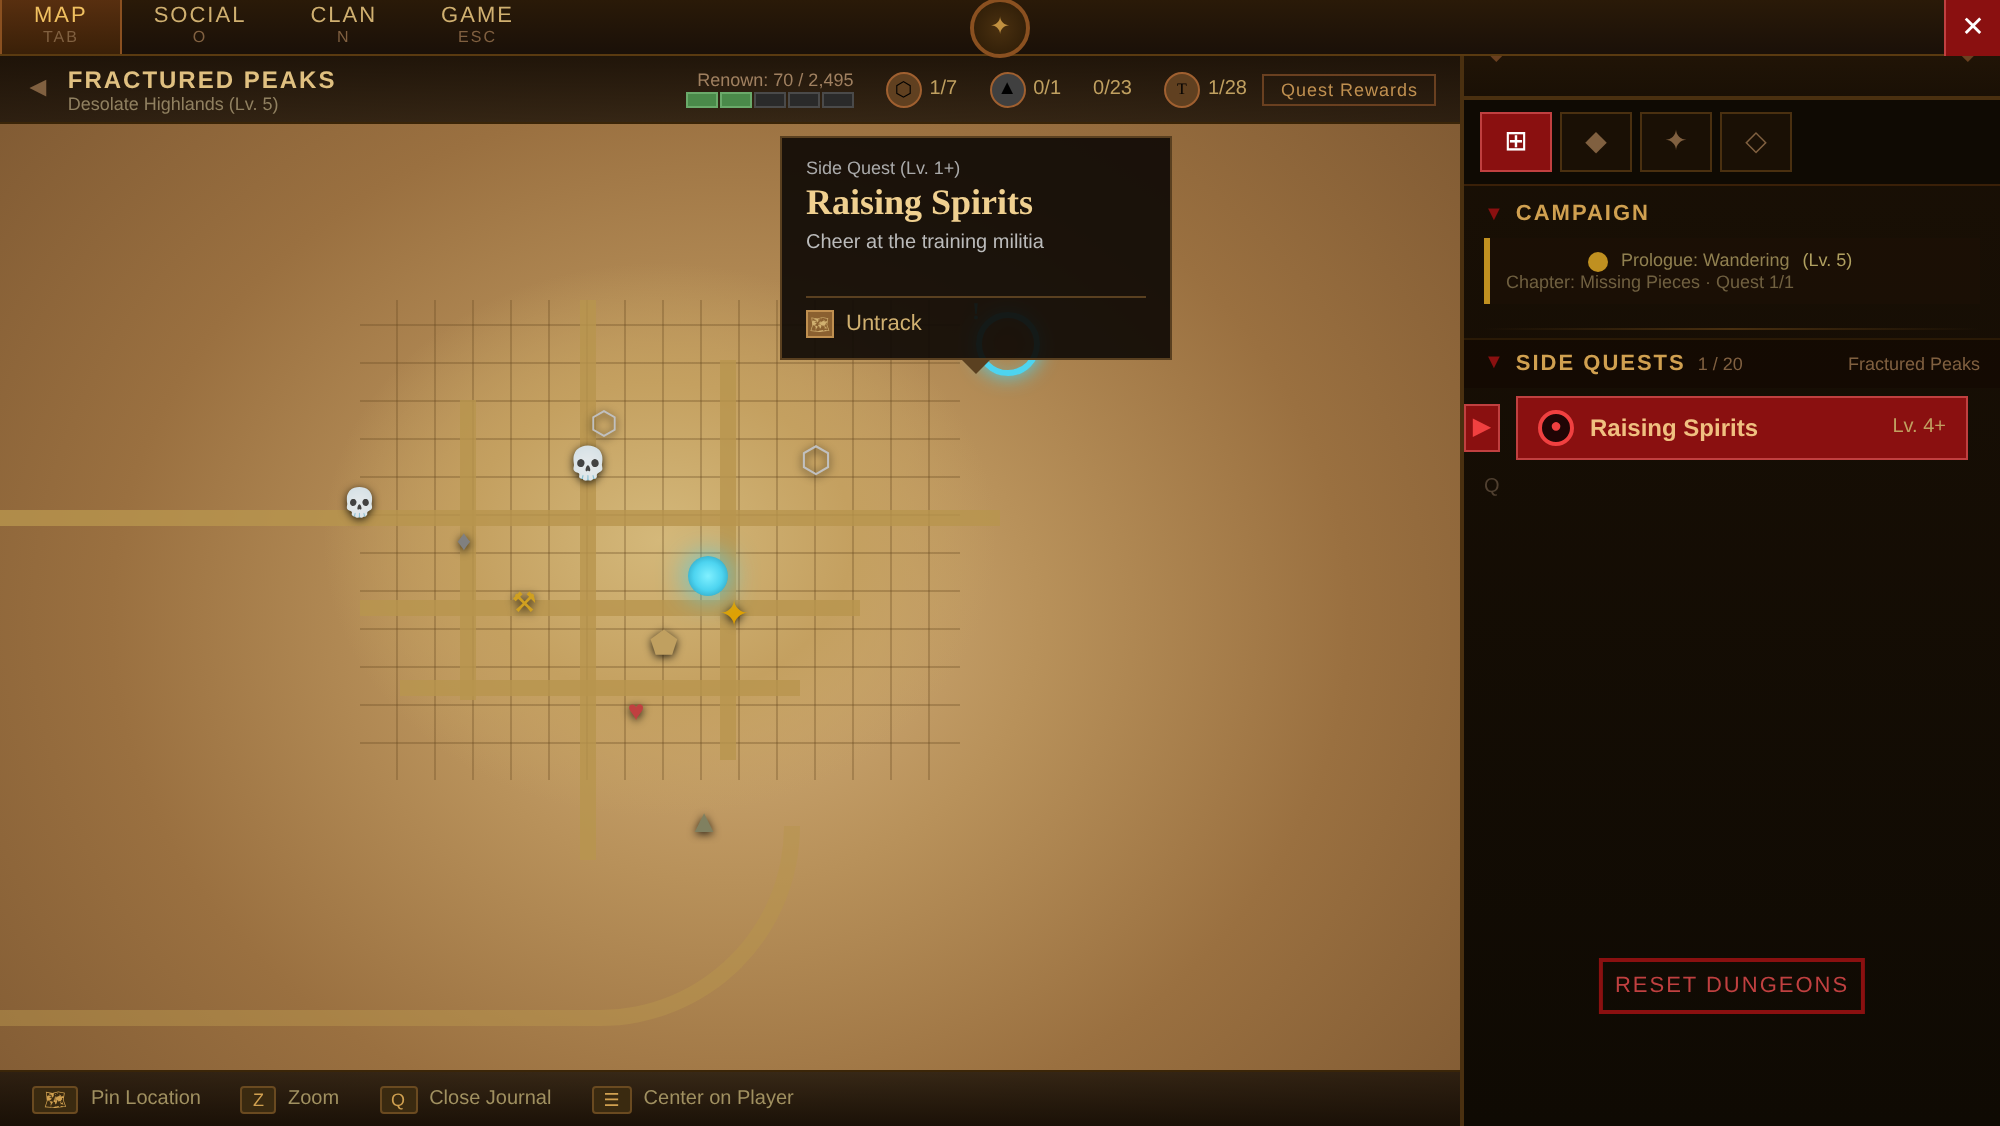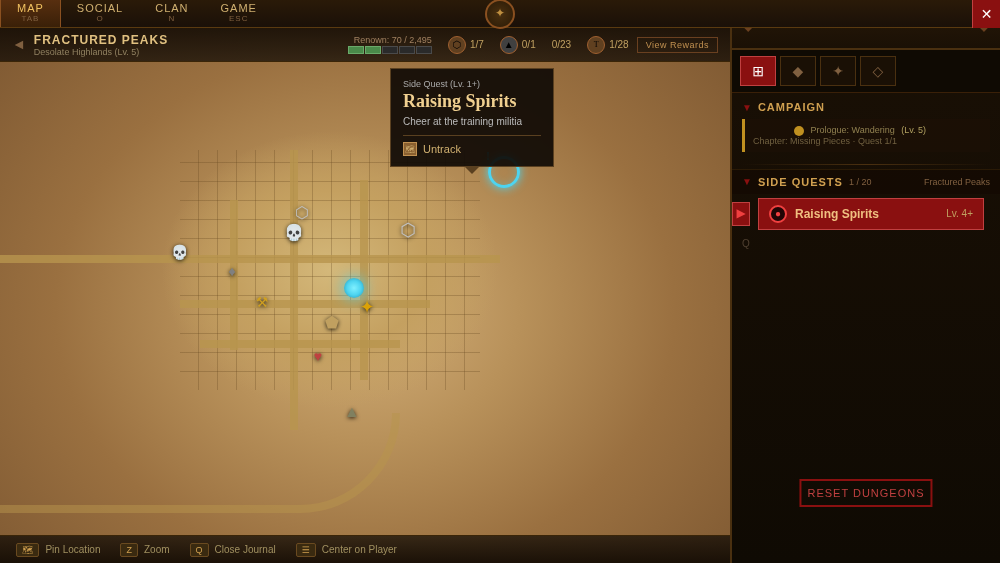--- a/index.html
+++ b/index.html
@@ -93,21 +93,21 @@
       width: 20px; height: 20px;
       background: radial-gradient(circle, #80f0ff 0%, #4dd4f0 50%, #2090b0 100%);
       border-radius: 50%;
       box-shadow: 0 0 15px #4dd4f0;
     }
 
     
     #quest-tooltip {
       position: absolute;
       top: 68px; left: 390px;
-      width: 164px;
+      width: 196px;
       background: rgba(15,10,5,0.92);
       border: 1px solid #5a4020;
       padding: 10px 12px;
       z-index: 50;
     }
     #quest-tooltip::before {
       content: '';
       position: absolute;
       bottom: -8px;
       left: 50%;
@@ -124,21 +124,21 @@
     .tooltip-title {
       font-size: 18px;
       color: #f0d090;
       font-weight: bold;
       margin: 2px 0 4px;
     }
     .tooltip-desc {
       font-size: 10px;
       color: #bbb;
       font-family: Arial, sans-serif;
-      margin-bottom: 8px;
+      margin-bottom: 21px;
     }
     .tooltip-divider {
       border: none;
       border-top: 1px solid #5a4020;
       margin: 6px 0;
     }
     .tooltip-untrack {
       display: flex;
       align-items: center;
       gap: 6px;
@@ -701,21 +701,21 @@
     <span class="stat-val">0/1</span>
   </div>
   <div class="stat-group">
     <span class="stat-val">0/23</span>
   </div>
   <div class="stat-group">
     <div class="stat-icon" style="font-size:8px;">T</div>
     <span class="stat-val">1/28</span>
   </div>
 
-  <button class="view-rewards-btn">View Rewards</button>
+  <button class="view-rewards-btn">Quest Rewards</button>
 </div>
 
 <div id="bottom-bar">
   <div class="bottom-hint">
     <span class="key-box">🗺</span>
     <span>Pin Location</span>
   </div>
   <div class="bottom-hint">
     <span class="key-box">Z</span>
     <span>Zoom</span>

